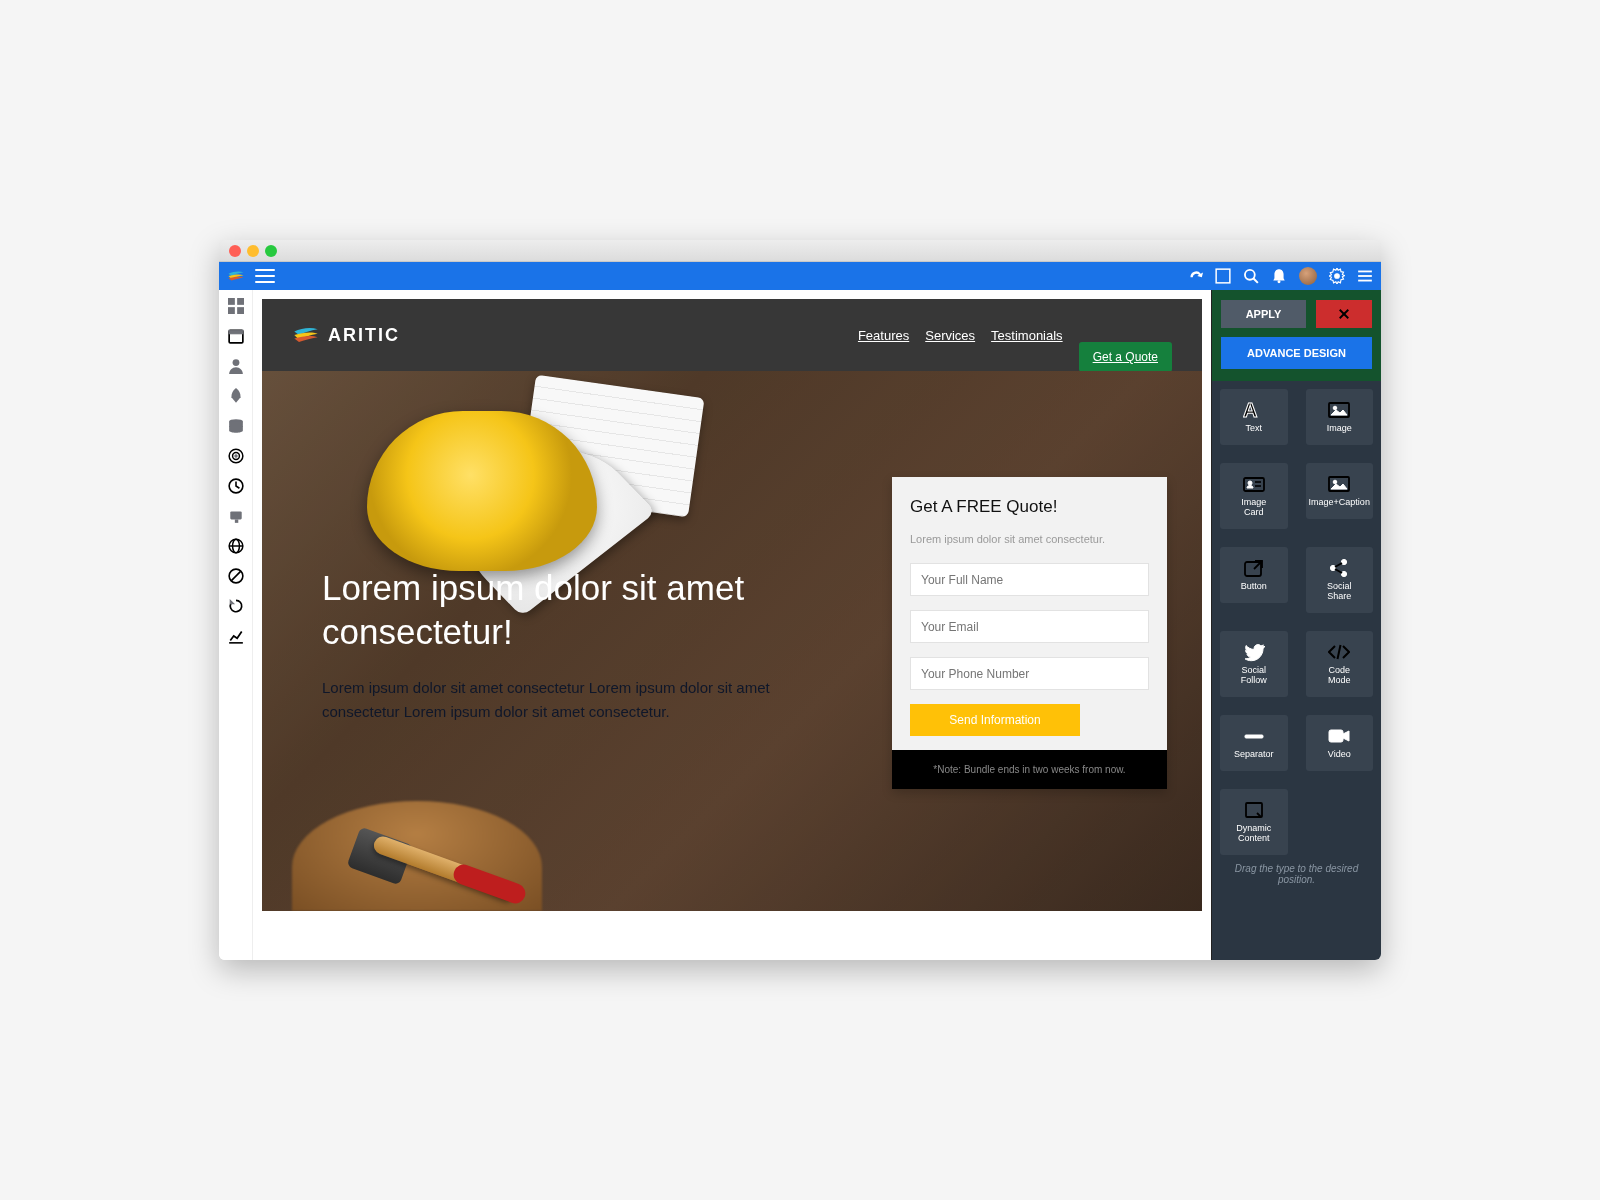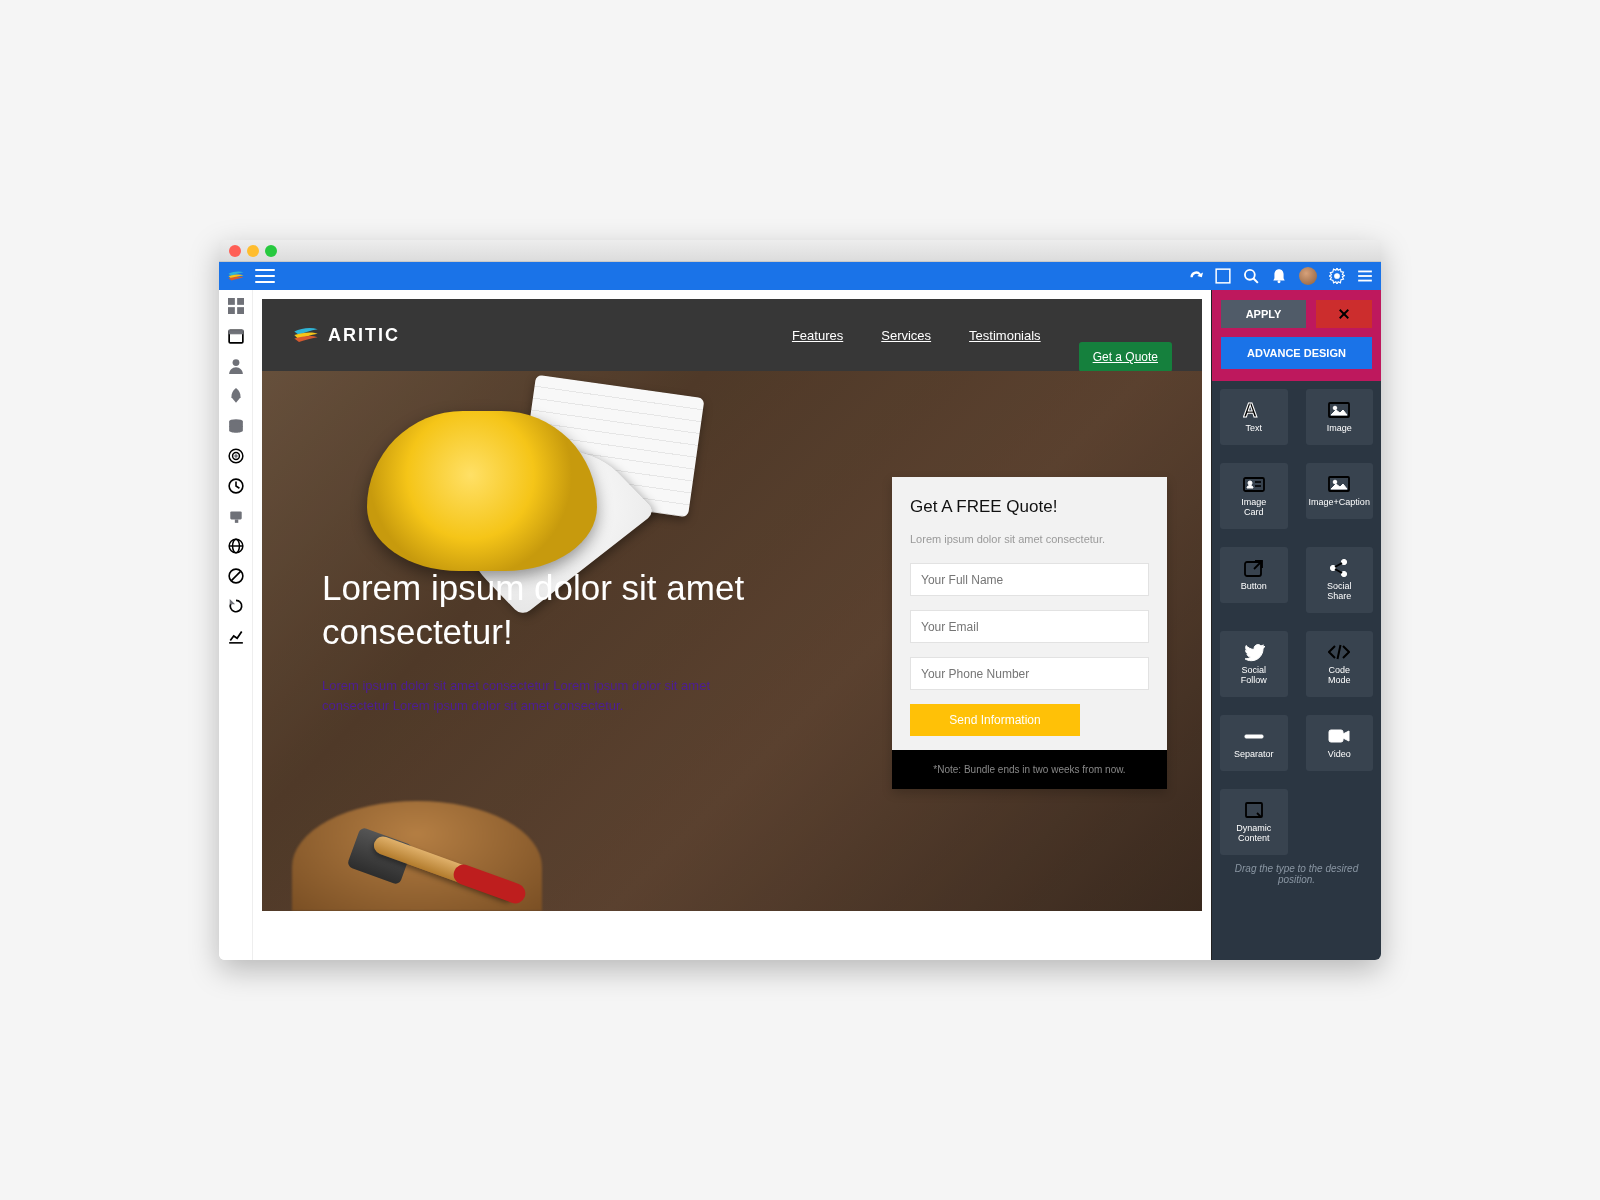--- a/index.html
+++ b/index.html
@@ -30,53 +30,53 @@
   .rail-icon { width: 16px; height: 16px; fill: #6f7178; cursor: pointer; }
   
   .canvas-wrap { flex: 1; background: #fff; overflow-y: auto; position: relative; }
   .canvas-wrap::-webkit-scrollbar { width: 10px; }
   .canvas-wrap::-webkit-scrollbar-thumb { background:#c4c4c4; }
   
   .page { margin: 9px; }
   .page-header { height: 72px; background: #373737; display:flex; align-items:center; padding:0 30px; color:#fff; }
   .brand { display:flex; align-items:center; gap:8px; font-weight:bold; letter-spacing:2px; font-size:18px; }
   .brand-wings { width:28px; height:18px; }
-  .nav { margin-left:auto; display:flex; gap:38px; font-size:13px; align-items:center; }
+  .nav { margin-left:auto; display:flex; gap:16px; font-size:13px; align-items:center; }
   .nav a { color:#fff; text-decoration:underline; cursor:pointer; }
   .cta { background:#15803d; color:#333; padding:8px 14px; font-size:12px; border-radius:3px; text-decoration:none; cursor:pointer;margin-top:44px; }
   
   .hero { position:relative; height:540px; overflow:hidden; }
   .hero-bg { position:absolute; inset:0; background:
       linear-gradient(rgba(0,0,0,.28), rgba(0,0,0,.28)),
       linear-gradient(135deg,#8d6e52 0%,#6d4f37 30%,#7d5a41 60%,#4f392a 100%);
   }
   .helmet { position:absolute; left:105px; top:40px; width:230px; height:160px; background: radial-gradient(ellipse 55% 80% at 45% 40%, #ffe066, #f5c518 50%, #c79a0d 80%); border-bottom-left-radius:115px 80px; border-bottom-right-radius:115px 80px; border-top-left-radius:120px 120px; border-top-right-radius:120px 120px; filter: drop-shadow(0 6px 8px rgba(0,0,0,.4)); }
   .paper { position:absolute; width:170px; height:120px; background:#f4f4f4; border-radius:6px; box-shadow:0 4px 10px rgba(0,0,0,.35); }
   .paper.p1 { left:265px; top:15px; transform:rotate(8deg); background: repeating-linear-gradient(0deg,#e6e6e6,#e6e6e6 1px,#f8f8f8 1px,#f8f8f8 12px); }
   .paper.p2 { left:200px; top:90px; transform:rotate(-38deg) skewX(6deg); background: radial-gradient(circle at 60% 40%, #fff, #e6e6e6); border-radius:60px 60px 10px 10px / 70px 70px 10px 10px; }
   .hammer { position:absolute; left:60px; bottom:10px; width:180px; height:70px; }
   .hammer .handle { position:absolute; left:48px; top:28px; width:150px; height:18px; border-radius:9px; background:linear-gradient(#e0b16b,#b37c2d); transform:rotate(20deg); box-shadow:0 3px 5px rgba(0,0,0,.4);}
   .hammer .head { position:absolute; left:30px; top:4px; width:56px; height:42px; border-radius:6px; background:linear-gradient(#555,#2d2d2d); transform:rotate(20deg);}
   .hammer .grip { position:absolute; left:130px; top:43px; width:75px; height:20px; border-radius:10px; background:#be1e1e; transform:rotate(20deg);}
   .gloves { position:absolute; left:30px; bottom:0; width:250px; height:110px; border-radius:50% 50% 0 0 / 60% 60% 0 0; background: radial-gradient(ellipse at 50% 30%, #b47e43, #7a4f24); filter: blur(1px); }
   
   .hero-text { position:absolute; left:60px; top:195px; width:455px; color:#fff; }
   .hero-title { font-size:35px; font-weight:400; line-height:1.25; margin-bottom:22px; }
-  .hero-sub { font-size:13px; line-height:1.6; color:#4c1d95; }
+  .hero-sub { font-size:15px; line-height:1.6; color:#0f172a; }
   
   .form-card { position:absolute; right:35px; top:66px; width:275px; background:#f2f2f2; box-shadow:0 4px 10px rgba(0,0,0,.2);margin-top:40px; }
   .form-inner { padding:20px 18px 14px; }
   .form-title { font-size:17px; color:#111; margin-bottom:16px; }
   .form-sub { font-size:11px; color:#9a9a9a; margin-bottom:18px; }
   .form-input { display:block; width:100%; height:33px; border:1px solid #e2e2e2; background:#fff; margin-bottom:14px; padding:0 10px; font-size:12px; color:#777; }
   .form-btn { display:block; width:170px; height:32px; background:#ffc107; color:#fff; border:none; font-size:12px; cursor:pointer; }
   .form-note { padding:14px 18px; font-size:10px; color:#888; background:#000000; text-align:center; }
   
   .design-panel { width:170px; background:#2b3642; border-left:1px solid #222; display:flex; flex-direction:column; }
-  .panel-top { padding:10px 9px 12px; background:#be185d; }
+  .panel-top { padding:10px 9px 12px; background:#14532d; }
   .panel-row { display:flex; gap:10px; margin-bottom:9px; }
   .apply-btn { flex:1; height:28px; background:#505b68; color:#fff; border:none; font-size:11px; font-weight:bold; cursor:pointer; }
   .close-btn { width:56px; height:28px; background:#cc2d2d; border:none; cursor:pointer; display:flex; align-items:center; justify-content:center; }
   .close-btn svg { width:12px; height:12px; fill:#fff; }
   .advance-btn { width:100%; height:32px; background:#1a73e8; color:#fff; border:none; font-size:11px; font-weight:bold; cursor:pointer; }
   
   .widgets { flex:1; padding:8px; overflow-y:auto; }
   .widget-grid { display:grid; grid-template-columns:1fr 1fr; gap:18px; }
   .widget { background:#38434f; border-radius:3px; height:56px; display:flex; flex-direction:column; align-items:center; justify-content:center; gap:4px; cursor:grab; }
   .widget.tall { height:66px; }

